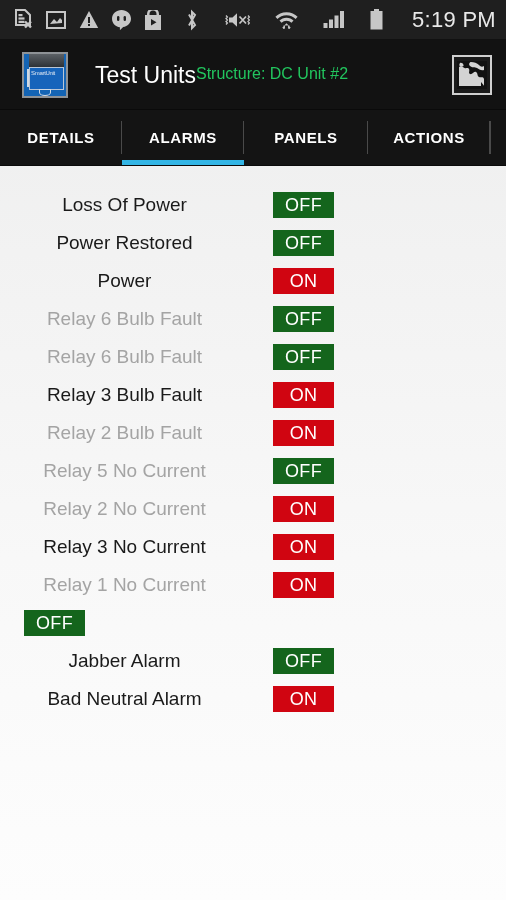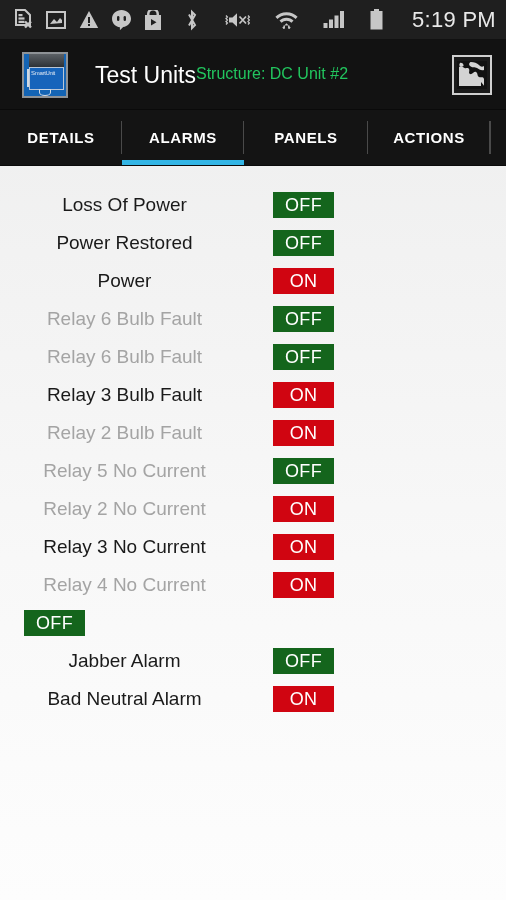--- a/index.html
+++ b/index.html
@@ -370,21 +370,21 @@
         </div>
         <div class="alarm-row">
           <div class="alarm-label inactive">Relay 2 No Current</div>
           <div class="alarm-badge on">ON</div>
         </div>
         <div class="alarm-row">
           <div class="alarm-label active">Relay 3 No Current</div>
           <div class="alarm-badge on">ON</div>
         </div>
         <div class="alarm-row">
-          <div class="alarm-label inactive">Relay 4 No Current</div>
+          <div class="alarm-label inactive">Relay 1 No Current</div>
           <div class="alarm-badge on">ON</div>
         </div>
         <div class="alarm-row">
           <div class="alarm-badge off">OFF</div>
         </div>
         <div class="alarm-row">
           <div class="alarm-label active">Jabber Alarm</div>
           <div class="alarm-badge off">OFF</div>
         </div>
         <div class="alarm-row">

